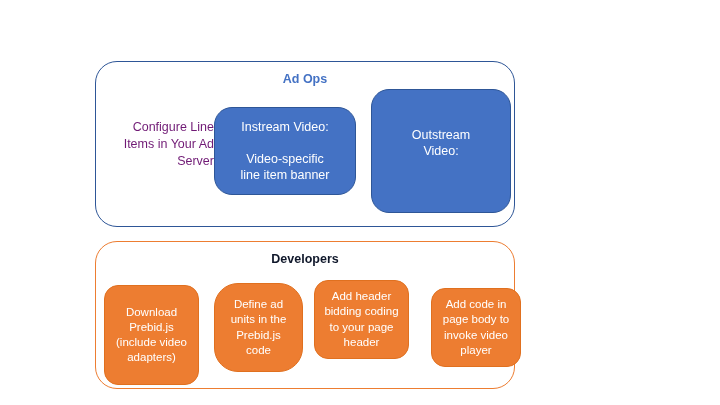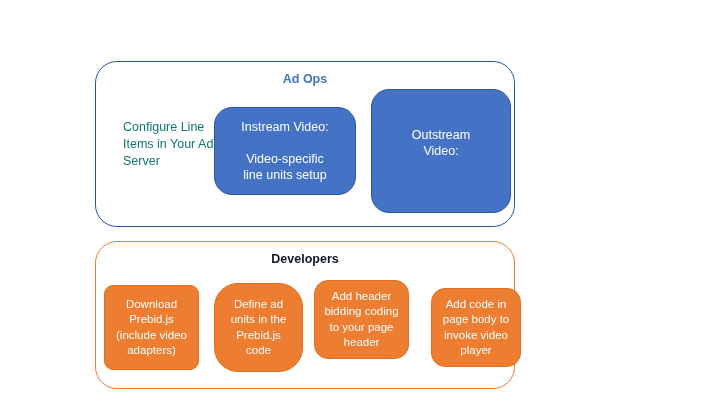--- a/index.html
+++ b/index.html
@@ -33,24 +33,24 @@
     top: 10px; left: 0; right: 0;
     text-align: center;
     font-weight: bold;
     font-size: 12.5px;
   }
   .group.adops .group-title { color: #4472C4; }
   .group.devs  .group-title { color: #0f172a; }
 
   .side-note {
     position: absolute;
-    left: 27px; top: 57px;
+    left: 4px; top: 57px;
     width: 114px;
-    text-align: left;
-    color: #0f766e;
+    text-align: right;
+    color: #701a75;
     font-size: 12.5px;
     line-height: 1.35;
   }
 
   .blue-box {
     position: absolute;
     background: #4472C4;
     border: 1px solid #2E5697;
     border-radius: 18px;
     color: #ffffff;
@@ -73,39 +73,39 @@
     border-radius: 14px;
     color: #ffffff;
     font-size: 11.5px;
     line-height: 1.32;
     text-align: center;
     display: flex;
     align-items: center;
     justify-content: center;
     padding: 6px 8px;
   }
-  .orange-box.step1 { left: 8px;   top: 43px; width: 95px; height: 85px; border-radius: 9px; }
+  .orange-box.step1 { left: 8px;   top: 43px; width: 95px; height: 100px; }
   .orange-box.step2 { left: 118px; top: 41px; width: 89px; height: 89px; border-radius: 24px; }
   .orange-box.step3 { left: 218px; top: 38px; width: 95px; height: 79px; }
   .orange-box.step4 { left: 335px; top: 46px; width: 90px; height: 79px; }
 </style>
 </head>
 <body>
 
 <div class="canvas">
 
   <div class="group adops">
     <div class="group-title">Ad Ops</div>
 
     <div class="side-note">Configure Line Items in Your Ad Server</div>
 
     <div class="blue-box instream">
       <div>Instream Video:</div>
       <div class="blank-line"></div>
-      <div>Video-specific line units setup</div>
+      <div>Video-specific line item banner</div>
     </div>
 
     <div class="blue-box outstream">
       <div>Outstream Video:</div>
       <div class="blank-line"></div>
     </div>
   </div>
 
   <div class="group devs">
     <div class="group-title">Developers</div>

